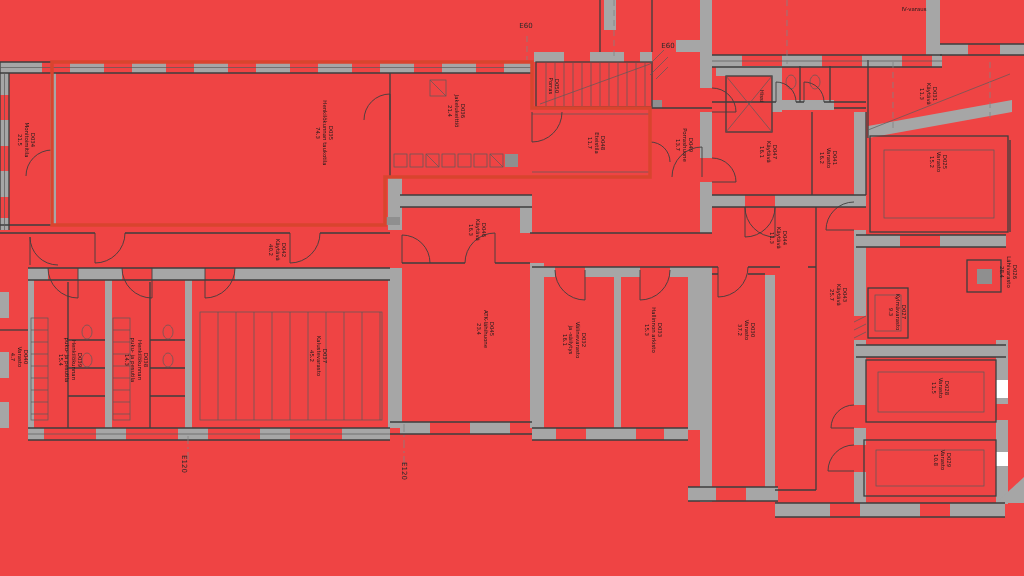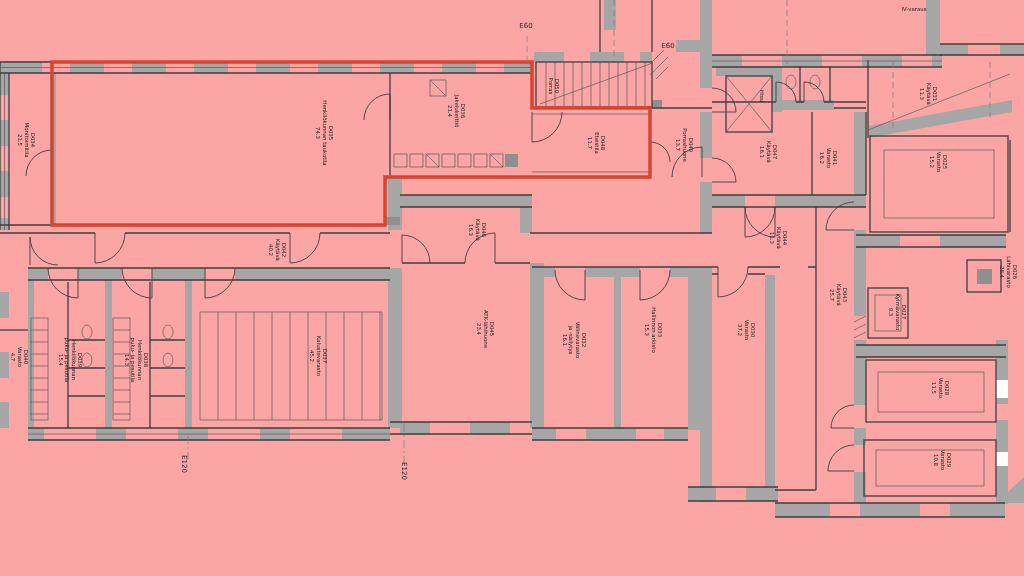--- a/index.html
+++ b/index.html
@@ -1,16 +1,16 @@
 <!DOCTYPE html>
 <html><head>
 <meta charset="utf-8">
 <style>
   html,body{margin:0;padding:0;background:#ffffff;}
-  #plan{position:relative;width:1024px;height:576px;background:#fca5a5;overflow:hidden;
+  #plan{position:relative;width:1024px;height:576px;background:#ef4444;overflow:hidden;
         font-family:"DejaVu Sans",sans-serif;}
   #plan svg{position:absolute;left:0;top:0;}
   .lbl{position:absolute;font-size:5.4px;line-height:1.18;color:#1b1b1b;
        white-space:pre-line;text-align:center;pointer-events:none;}
   .rot{transform:translate(-50%,-50%) rotate(90deg);}
   .hor{transform:translate(-50%,-50%);}
   .mk{font-size:7px;color:#2a2a2a;}
 </style>
 </head>
 <body>

